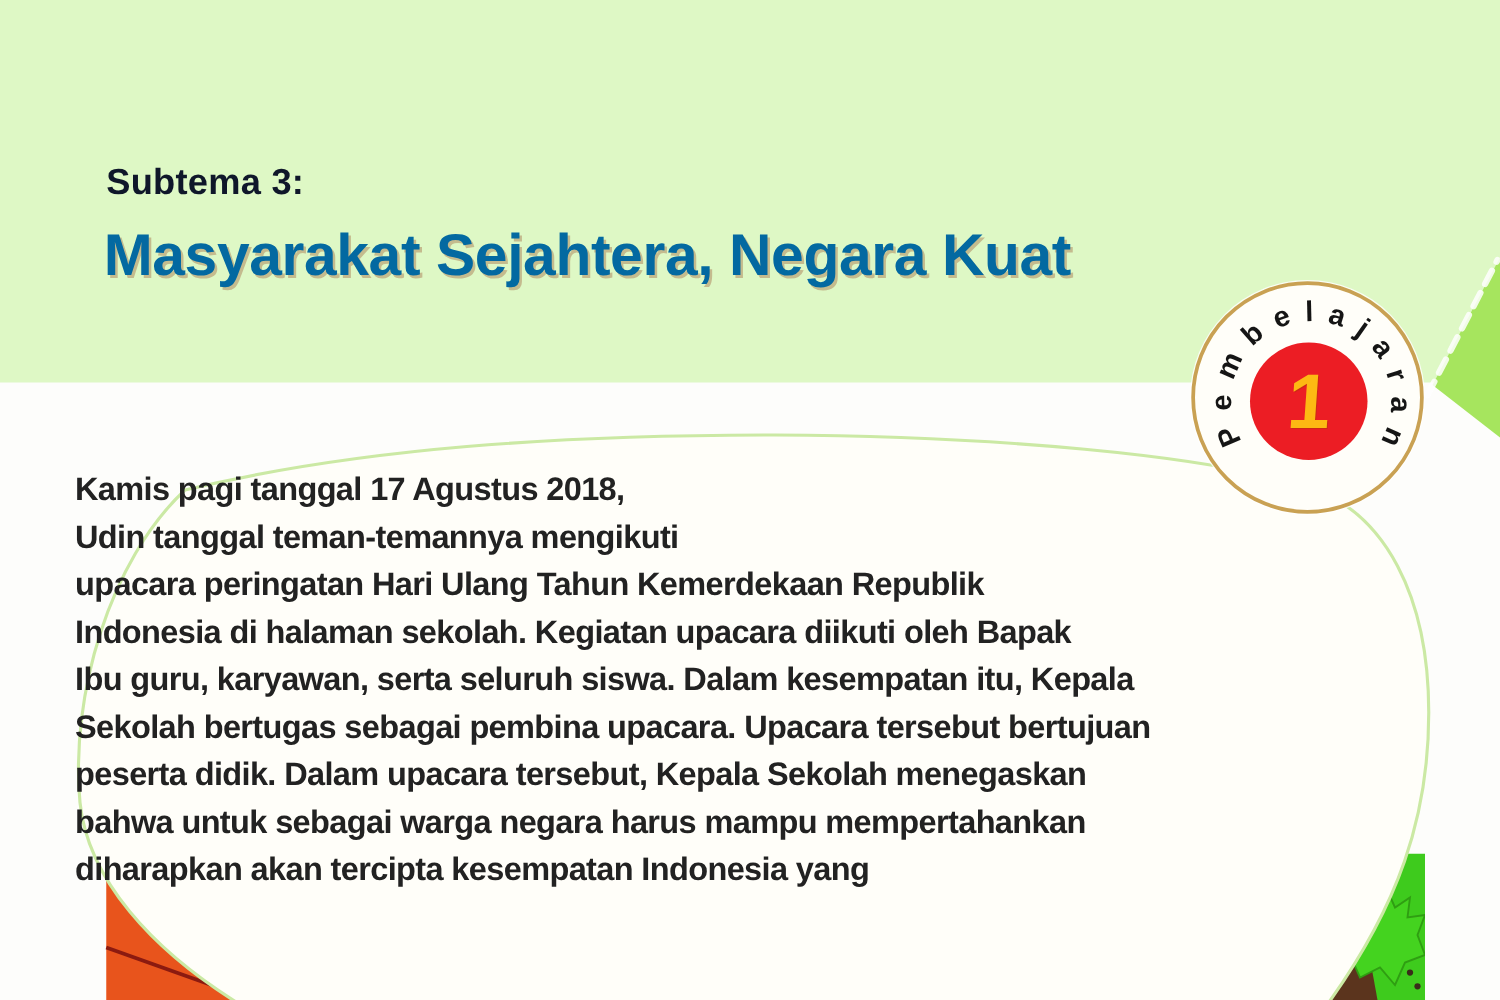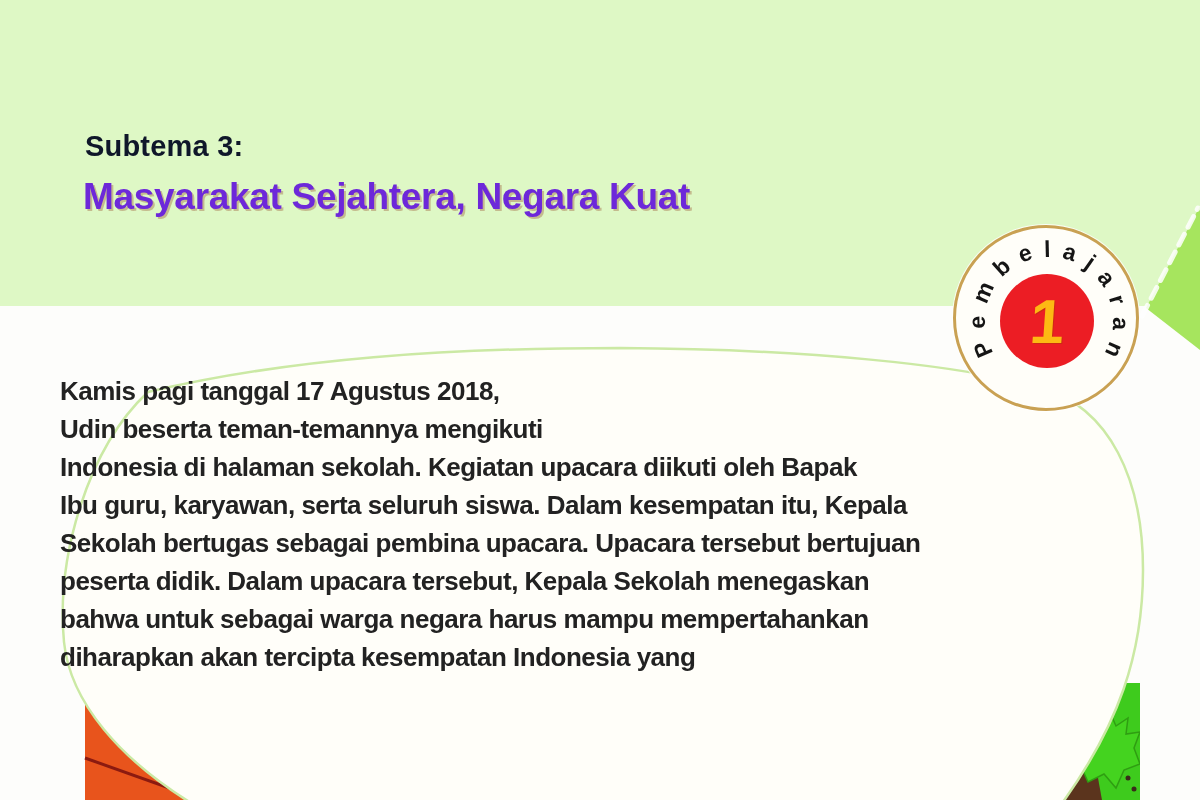--- a/index.html
+++ b/index.html
@@ -19,22 +19,22 @@
   }
   .subtema-label {
     position: absolute; left: 85px; top: 130px;
     font-size: 29px; font-weight: bold;
     color: #0f172a;
     letter-spacing: 0.2px;
     z-index: 2;
   }
   .page-title {
     position: absolute; left: 83px; top: 176px;
-    font-size: 37px; font-weight: bold;
-    color: #6d28d9;
+    font-size: 47px; font-weight: bold;
+    color: #0369a1;
     text-shadow: 2px 2px 0 rgba(150, 75, 40, 0.35);
     letter-spacing: -0.3px;
     z-index: 2;
   }
   .corner-decor { position: absolute; left: 1088px; top: 150px; z-index: 2; }
   .roof-decor   { position: absolute; left: 80px;  top: 685px; z-index: 2; }
   .tree-decor   { position: absolute; left: 1020px; top: 660px; z-index: 2; }
   .bubble-svg   { position: absolute; left: 0; top: 0; z-index: 3; }
   .bubble-text {
     position: absolute; left: 60px; top: 372px; width: 1080px;
@@ -109,21 +109,22 @@
            C 70 702, 120 760, 196 806
            C 280 870, 420 915, 620 918
            C 800 915, 980 870, 1063 802
            C 1118 725, 1143 655, 1143 570
            C 1143 480, 1110 408, 1042 388
            C 960 364, 800 349, 620 348 Z" fill="#fffef9" stroke="#cbe9a4" stroke-width="2.5"></path>
 </svg>
 
 <div class="bubble-text" id="bubble-lines">
     <div class="bubble-line">Kamis pagi tanggal 17 Agustus 2018,</div>
-    <div class="bubble-line">Udin beserta teman-temannya mengikuti</div>
+    <div class="bubble-line">Udin tanggal teman-temannya mengikuti</div>
+    <div class="bubble-line">upacara peringatan Hari Ulang Tahun Kemerdekaan Republik</div>
     <div class="bubble-line">Indonesia di halaman sekolah. Kegiatan upacara diikuti oleh Bapak</div>
     <div class="bubble-line">Ibu guru, karyawan, serta seluruh siswa. Dalam kesempatan itu, Kepala</div>
     <div class="bubble-line">Sekolah bertugas sebagai pembina upacara. Upacara tersebut bertujuan</div>
     <div class="bubble-line">peserta didik. Dalam upacara tersebut, Kepala Sekolah menegaskan</div>
     <div class="bubble-line">bahwa untuk sebagai warga negara harus mampu mempertahankan</div>
     <div class="bubble-line">diharapkan akan tercipta kesempatan Indonesia yang</div>
   </div>
 
 <div class="lesson-badge">
   <svg class="badge-arc-svg" width="186" height="186" viewBox="0 0 186 186">

